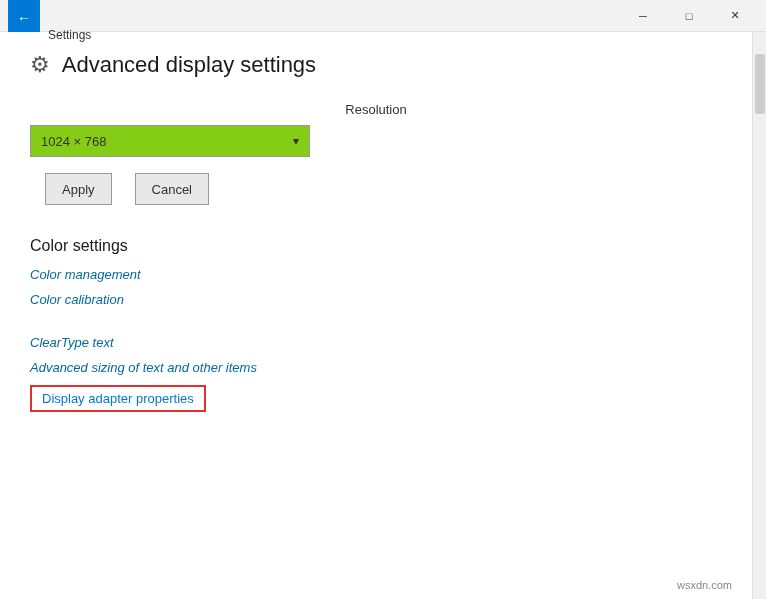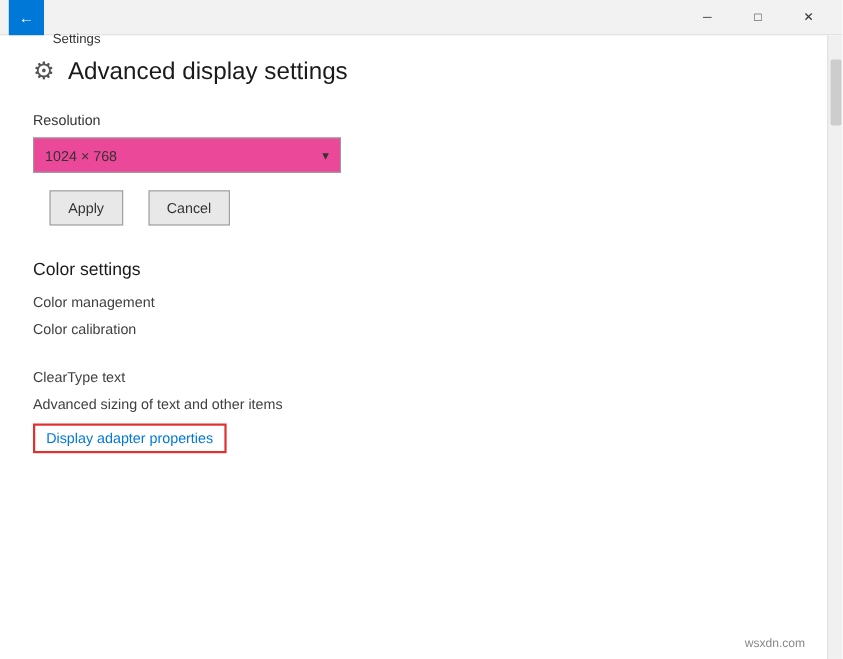--- a/index.html
+++ b/index.html
@@ -114,29 +114,30 @@
       font-size: 22px;
       font-weight: 300;
       color: #1a1a1a;
     }
 
     
     .section-label {
       font-size: 13px;
       color: #333;
       margin-bottom: 8px;
+      text-align: center;
     }
 
     .resolution-dropdown {
       display: flex;
       align-items: center;
       width: 280px;
       height: 32px;
       border: 1px solid #999;
-      background: #ec4899;
+      background: #84cc16;
       padding: 0 10px;
       font-size: 13px;
       color: #333;
       cursor: pointer;
       position: relative;
       margin-bottom: 16px;
       justify-content: space-between;
     }
 
     .resolution-dropdown-arrow {
@@ -169,25 +170,26 @@
 
     .settings-section-title {
       font-size: 16px;
       font-weight: 400;
       color: #1a1a1a;
       margin-bottom: 12px;
     }
 
     .settings-link {
       display: block;
-      color: #404040;
+      color: #0369a1;
       font-size: 13px;
       text-decoration: none;
       margin-bottom: 10px;
       cursor: pointer;
+      font-style: italic;
     }
 
     
     .settings-link-highlighted {
       display: inline-block;
       color: #0078d7;
       font-size: 13px;
       text-decoration: none;
       cursor: pointer;
       border: 2px solid #e03030;

